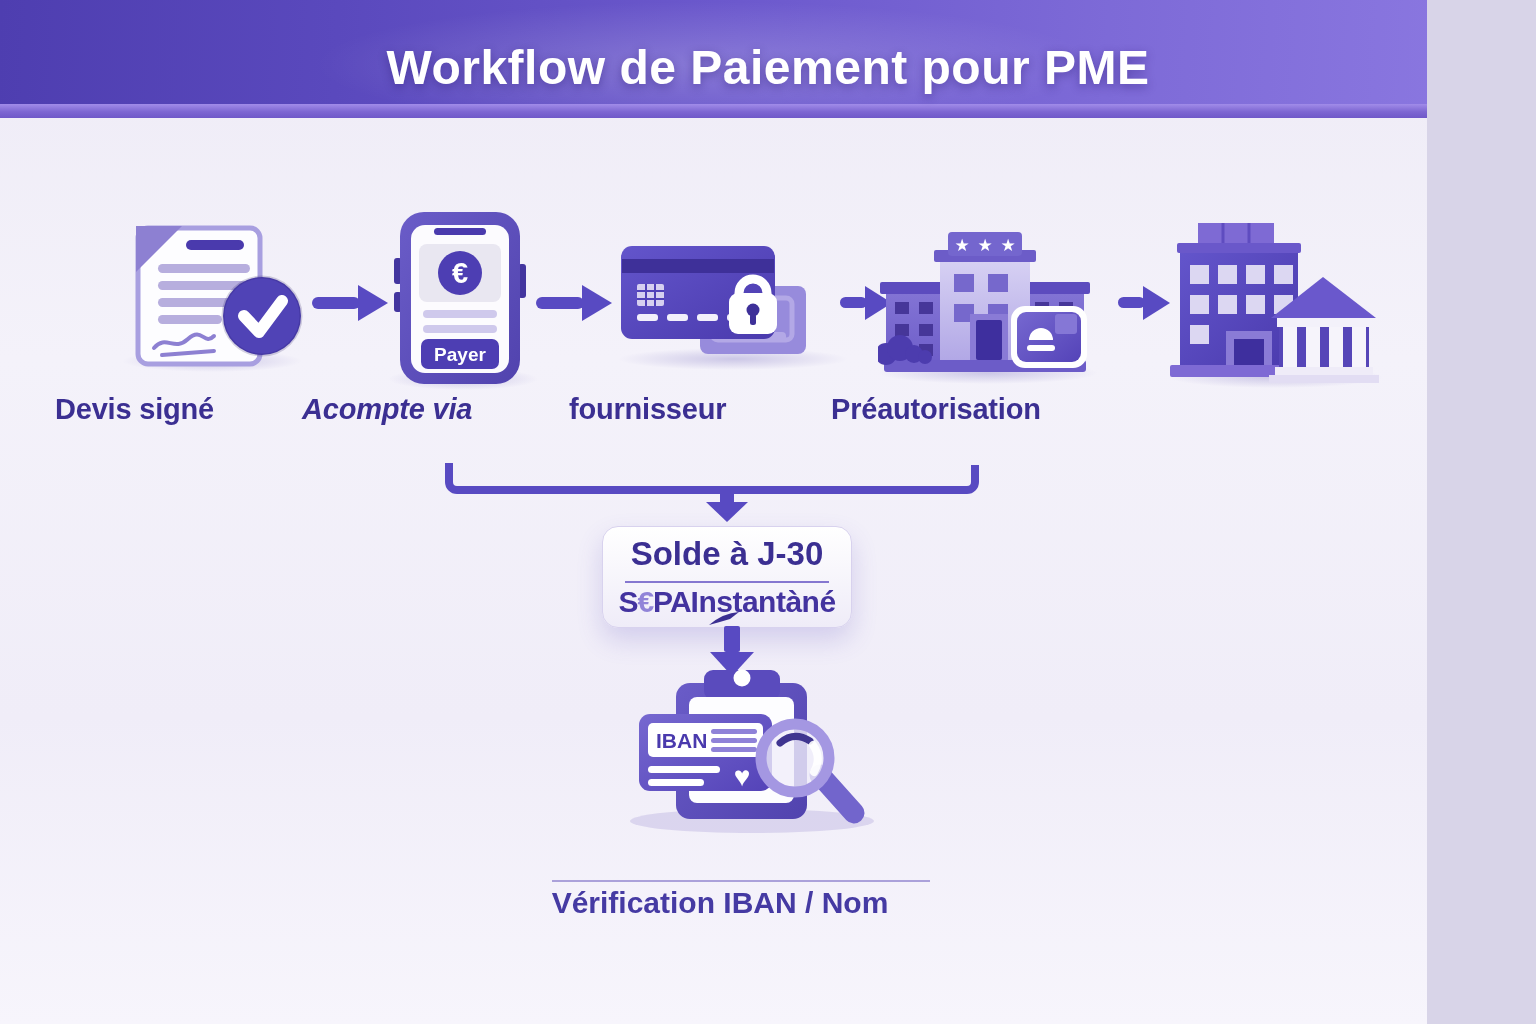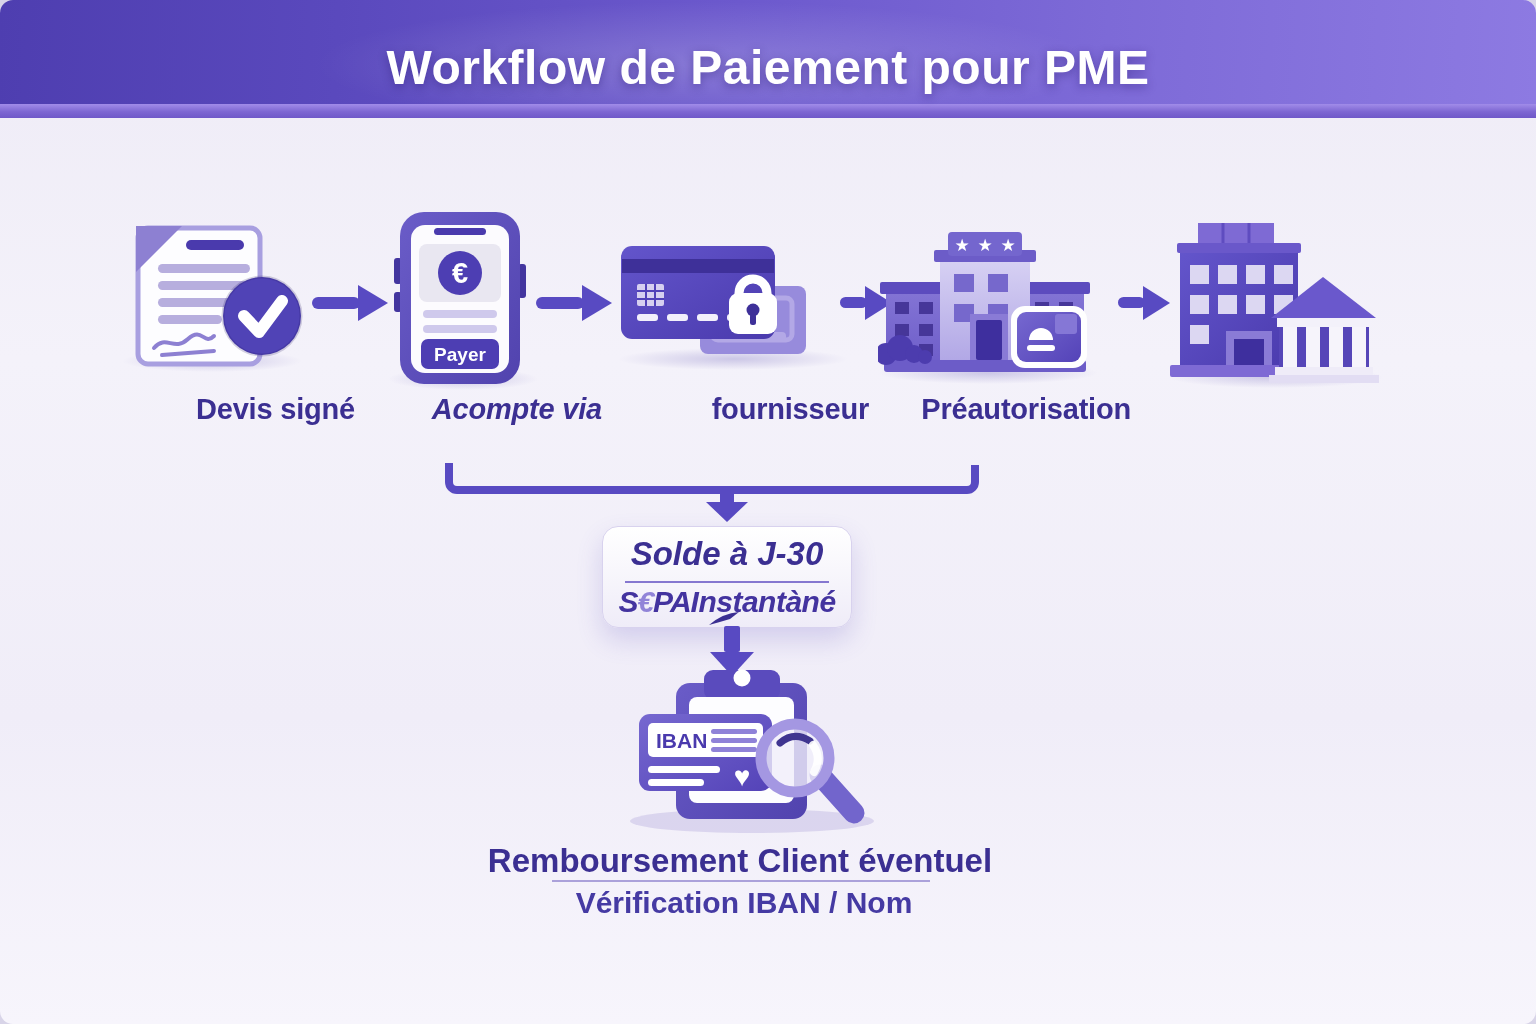--- a/index.html
+++ b/index.html
@@ -1,41 +1,41 @@
 <!DOCTYPE html>
 <html><head>
 <meta charset="utf-8">
 <style>
   html,body{margin:0;padding:0;background:#d8d4e8;}
-  #canvas{position:relative;width:1536px;height:1024px;overflow:hidden;
+  #canvas{position:relative;width:1427px;height:1024px;overflow:hidden;
     background:linear-gradient(180deg,#eeebf6 0%,#f4f2fa 35%,#f0edf8 70%,#f7f5fc 100%);
-    font-family:"Liberation Sans",sans-serif;border-radius:13px;}
+    font-family:"Liberation Sans",sans-serif;}
   .abs{position:absolute;}
   .banner{left:0;top:0;width:1536px;height:104px;
     background:linear-gradient(93deg,#4e3eb0 0%,#5a49bd 22%,#6c59cd 48%,#7d6ad7 72%,#8d7ae2 100%);}
   .banner-glow{left:0;top:0;width:1536px;height:104px;
     background:radial-gradient(ellipse 560px 90px at 46% 62%,rgba(255,255,255,.20),rgba(255,255,255,0) 70%);}
   .banner-strip{left:0;top:104px;width:1536px;height:14px;
     background:linear-gradient(180deg,#a18ce9 0%,#7d66d2 55%,#6f58c8 100%);}
   .title{left:0;top:40px;width:1536px;text-align:center;font-size:48px;font-weight:700;color:#ffffff;
     letter-spacing:.5px;text-shadow:0 3px 10px rgba(44,26,118,.45);}
-  .lbl{width:300px;text-align:right;font-size:29px;font-weight:700;color:#3b2f92;line-height:34px;letter-spacing:-.2px;}
+  .lbl{width:300px;text-align:left;font-size:29px;font-weight:700;color:#3b2f92;line-height:34px;letter-spacing:-.2px;}
   .gshadow{height:22px;border-radius:50%;
     background:radial-gradient(closest-side,rgba(100,88,180,.28),rgba(100,88,180,0));}
   .sepabox{left:602px;top:526px;width:248px;height:100px;border:1px solid #d8d2ee;border-radius:16px;
-    background:linear-gradient(180deg,#ffffff 0%,#efecf8 100%);box-shadow:0 12px 26px rgba(92,76,190,.20);font-style:italic;}
+    background:linear-gradient(180deg,#ffffff 0%,#efecf8 100%);box-shadow:0 12px 26px rgba(92,76,190,.20);}
   .sepatitle{left:0;top:8px;width:100%;text-align:center;font-size:33px;font-weight:700;color:#3b2f92;}
   .sepadiv{left:22px;top:54px;width:204px;height:2px;background:#8577d0;}
   .sepaline{left:0;top:58px;width:100%;text-align:center;font-size:30px;color:#43339f;white-space:nowrap;}
   .sepaline .b{font-weight:800;letter-spacing:-1px;}
   .sepaline .euro{font-weight:800;color:#9184d8;letter-spacing:-1px;}
   .sepaline .rest{font-weight:600;letter-spacing:-.5px;}
   .refund-title{left:470px;top:842px;width:540px;text-align:center;font-size:33px;font-weight:700;color:#3b2f92;white-space:nowrap;}
   .refund-line{left:552px;top:880px;width:378px;height:2px;background:#aba1da;}
-  .refund-sub{left:474px;top:886px;width:540px;text-align:center;font-size:30px;font-weight:600;color:#453aa3;}
+  .refund-sub{left:450px;top:886px;width:540px;text-align:center;font-size:30px;font-weight:600;color:#453aa3;}
   svg text{font-family:"Liberation Sans",sans-serif;}
 </style>
 </head>
 <body>
 
 <div id="canvas">
 
   <svg width="0" height="0" style="position:absolute">
     <defs>
       <linearGradient id="lgBody" x1="0" y1="0" x2="1" y2="1">
@@ -303,17 +303,16 @@
       <text x="130" y="131" text-anchor="middle" font-size="28" fill="#ffffff">♥</text>
     </g>
     <g>
       <line x1="208" y1="120" x2="242" y2="158" stroke="#7265cc" stroke-width="21" stroke-linecap="round"></line>
       <circle cx="183" cy="103" r="34" fill="rgba(240,238,250,.80)" stroke="#a497e2" stroke-width="11"></circle>
       <path d="M168,88 q14,-12 30,-2" stroke="#3f3590" stroke-width="7" fill="none" stroke-linecap="round"></path>
       <path d="M201,90 q9,13 1,27" stroke="rgba(255,255,255,.9)" stroke-width="8" fill="none" stroke-linecap="round"></path>
     </g>
   </svg>
 
-  <div class="abs refund-title">Remboursement Client éventuel</div>
   <div class="abs refund-line"></div>
   <div class="abs refund-sub">Vérification IBAN / Nom</div>
 
 </div>
 
 </body></html>

